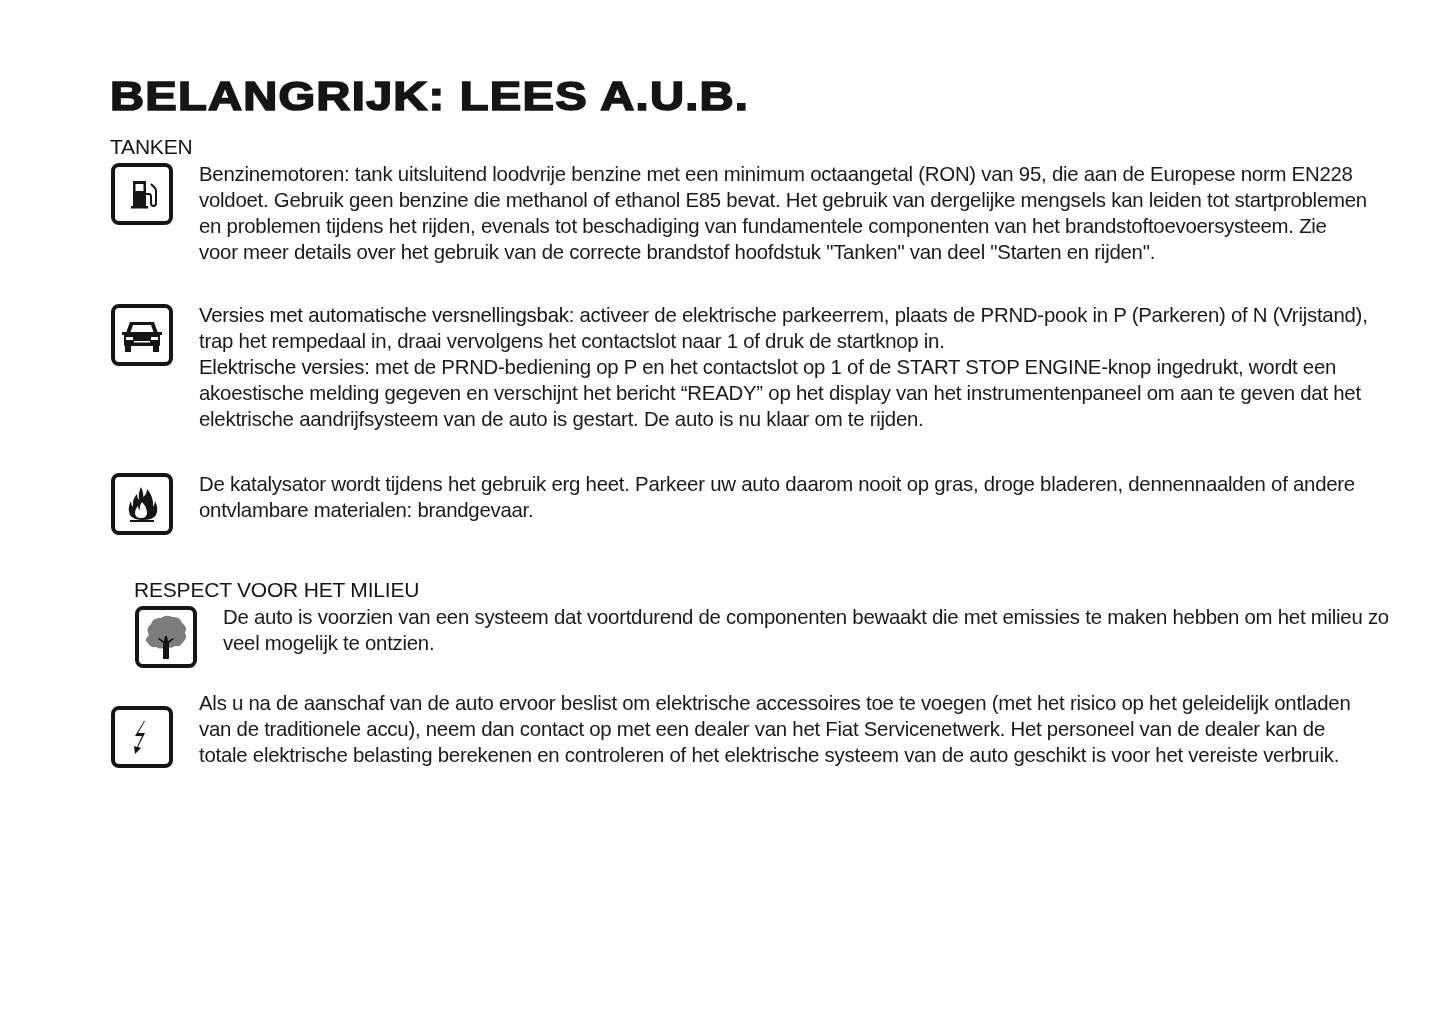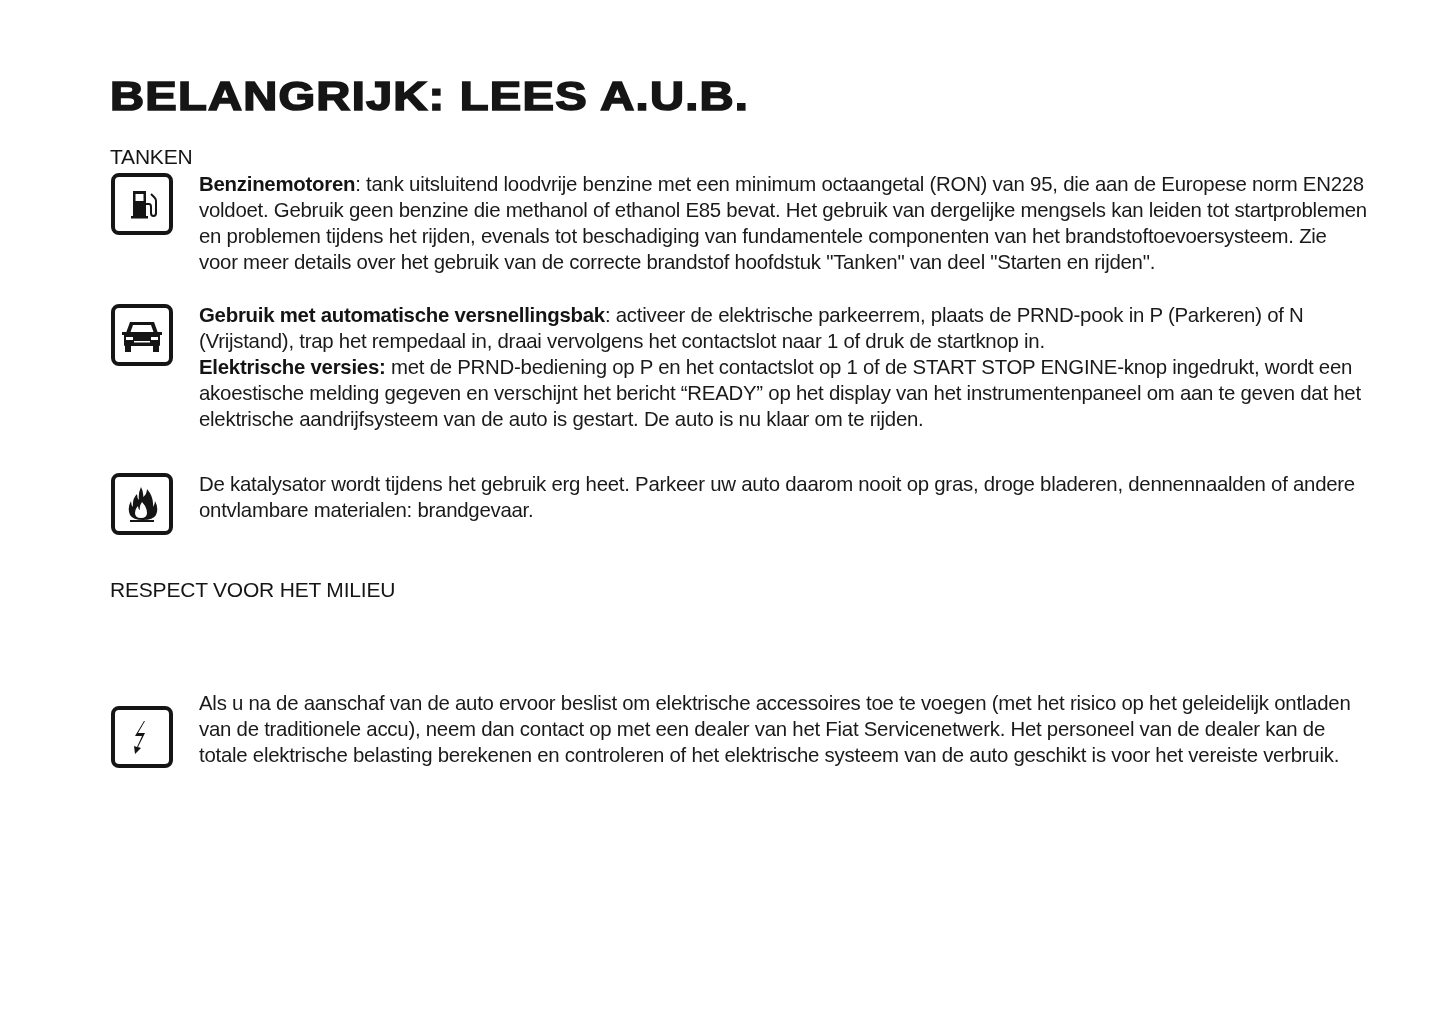--- a/index.html
+++ b/index.html
@@ -75,32 +75,32 @@
       margin-left: 89px;
       font-size: 20.4px;
       line-height: 26px;
       letter-spacing: -0.25px;
       color: #1a1a1a;
     }
     .text p {
       margin: 0;
     }
     .text b {
-      font-weight: bold;
+      font-weight: normal;
       color: #141414;
     }
   </style>
 </head>
 <body>
 
 <div class="page">
 
   <h1 class="main-title">BELANGRIJK: LEES A.U.B.</h1>
 
-  <div class="section" style="top:145px;">
+  <div class="section" style="top:135px;">
     <h2 class="section-heading">TANKEN</h2>
     <div class="section-body">
       <div class="icon-box" style="top:2px;">
         <svg width="36" height="36" viewBox="0 0 36 36">
           <path d="M9 5 h13 v26 h-13 z" fill="#151515"></path>
           <rect x="11.5" y="8" width="8" height="7" fill="#fff"></rect>
           <rect x="7" y="30" width="17" height="2.5" fill="#151515"></rect>
           <path d="M22 18 h3 q2 0 2 3 v6 q0 3 2.5 3 q2.5 0 2.5 -3 v-12 q0 -2 -1.5 -3.5 l-3.5 -3.5" fill="none" stroke="#151515" stroke-width="2"></path>
         </svg>
       </div>
@@ -119,43 +119,54 @@
           <rect x="2" y="17" width="40" height="3" fill="#151515"></rect>
           <rect x="4" y="19" width="36" height="12" rx="1" fill="#151515"></rect>
           <rect x="6" y="22" width="7" height="3" fill="#fff"></rect>
           <rect x="31" y="22" width="7" height="3" fill="#fff"></rect>
           <rect x="14" y="26" width="16" height="1.5" fill="#fff"></rect>
           <rect x="5" y="30" width="6" height="7" fill="#151515"></rect>
           <rect x="33" y="30" width="6" height="7" fill="#151515"></rect>
         </svg>
       </div>
       <div class="text">
-        <p><b>Gebruik met automatische versnellingsbak</b><span>: activeer de elektrische parkeerrem, plaats de PRND-pook in P (Parkeren) of N (Vrijstand), trap het rempedaal in, draai vervolgens het contactslot naar 1 of druk de startknop in.</span></p>
+        <p><b>Versies met automatische versnellingsbak</b><span>: activeer de elektrische parkeerrem, plaats de PRND-pook in P (Parkeren) of N (Vrijstand), trap het rempedaal in, draai vervolgens het contactslot naar 1 of druk de startknop in.</span></p>
         <p><b>Elektrische versies:</b><span> met de PRND-bediening op P en het contactslot op 1 of de START STOP ENGINE-knop ingedrukt, wordt een akoestische melding gegeven en verschijnt het bericht “READY” op het display van het instrumentenpaneel om aan te geven dat het elektrische aandrijfsysteem van de auto is gestart. De auto is nu klaar om te rijden.</span></p>
       </div>
     </div>
   </div>
 
   <div class="section" style="top:469px;">
     <div class="section-body">
       <div class="icon-box" style="top:2px;">
         <svg width="36" height="40" viewBox="0 0 36 40">
           <path d="M17 3 q3 6 2 10 q4 -3 4 -8 q7 8 6 18 q2 -3 2 -6 q4 7 1 14 q-3 5 -13 5 q-10 0 -13 -5 q-3 -7 1 -14 q0 4 2 6 q-1 -8 4 -13 q0 4 2 6 q-1 -7 2 -13 z" fill="#151515"></path>
           <path d="M17 34 q-6 0 -6 -5 q0 -4 3 -7 q0 3 2 4 q-1 -4 2 -8 q5 5 5 11 q0 5 -6 5 z" fill="#fff"></path>
           <rect x="6" y="36" width="24" height="2" fill="#151515"></rect>
         </svg>
       </div>
       <div class="text">
         <p><span>De katalysator wordt tijdens het gebruik erg heet. Parkeer uw auto daarom nooit op gras, droge bladeren, dennennaalden of andere ontvlambare materialen: brandgevaar.</span></p>
       </div>
     </div>
   </div>
 
-  <div class="section" style="top:578px;">
+  <div class="section" style="top:578px;margin-left:24px;">
     <h2 class="section-heading">RESPECT VOOR HET MILIEU</h2>
+    <div class="section-body">
+      <div class="icon-box" style="top:2px;">
+        <svg width="50" height="48" viewBox="0 0 50 48">
+          <path d="M8 22 q-4 -6 2 -11 q2 -7 10 -6 q5 -4 11 -1 q8 -1 10 6 q6 4 3 10 q3 5 -2 9 q-2 5 -8 4 q-4 3 -9 1 q-5 3 -10 0 q-6 1 -8 -4 q-5 -3 1 -8 z" fill="#7d7d7d"></path>
+          <path d="M22 30 l-5 -4 l1 -1 l5 3 l1 -5 h2 l1 5 l5 -3 l1 1 l-5 4 v16 h-6 z" fill="#151515"></path>
+        </svg>
+      </div>
+      <div class="text">
+        <p><span>De auto is voorzien van een systeem dat voortdurend de componenten bewaakt die met emissies te maken hebben om het milieu zo veel mogelijk te ontzien.</span></p>
+      </div>
+    </div>
   </div>
 
   <div class="section" style="top:688px;">
     <div class="section-body">
       <div class="icon-box" style="top:16px;">
         <svg width="36" height="40" viewBox="0 0 36 40">
           <path d="M20 4 l-9 15 l7 0 l-5 11 l-3 -1 l1 8 l6 -6 l-3 -1 l7 -14 l-7 0 l7 -12 z" fill="#151515"></path>
         </svg>
       </div>
       <div class="text">

